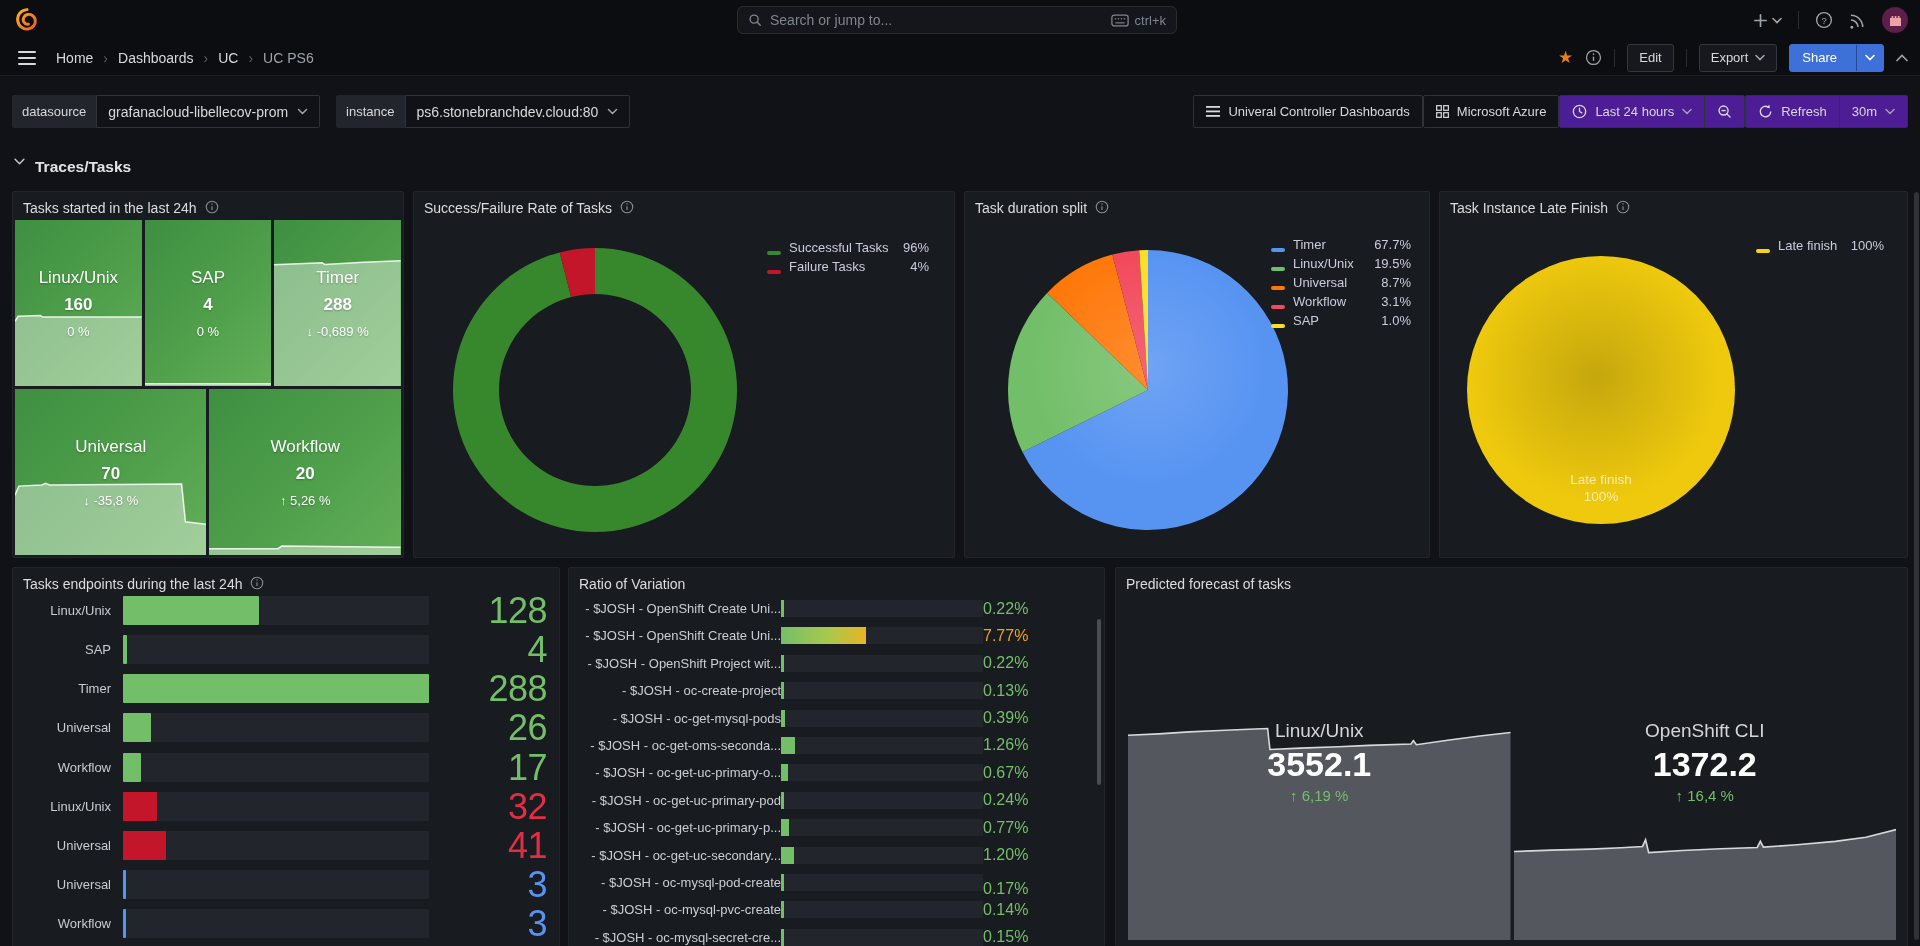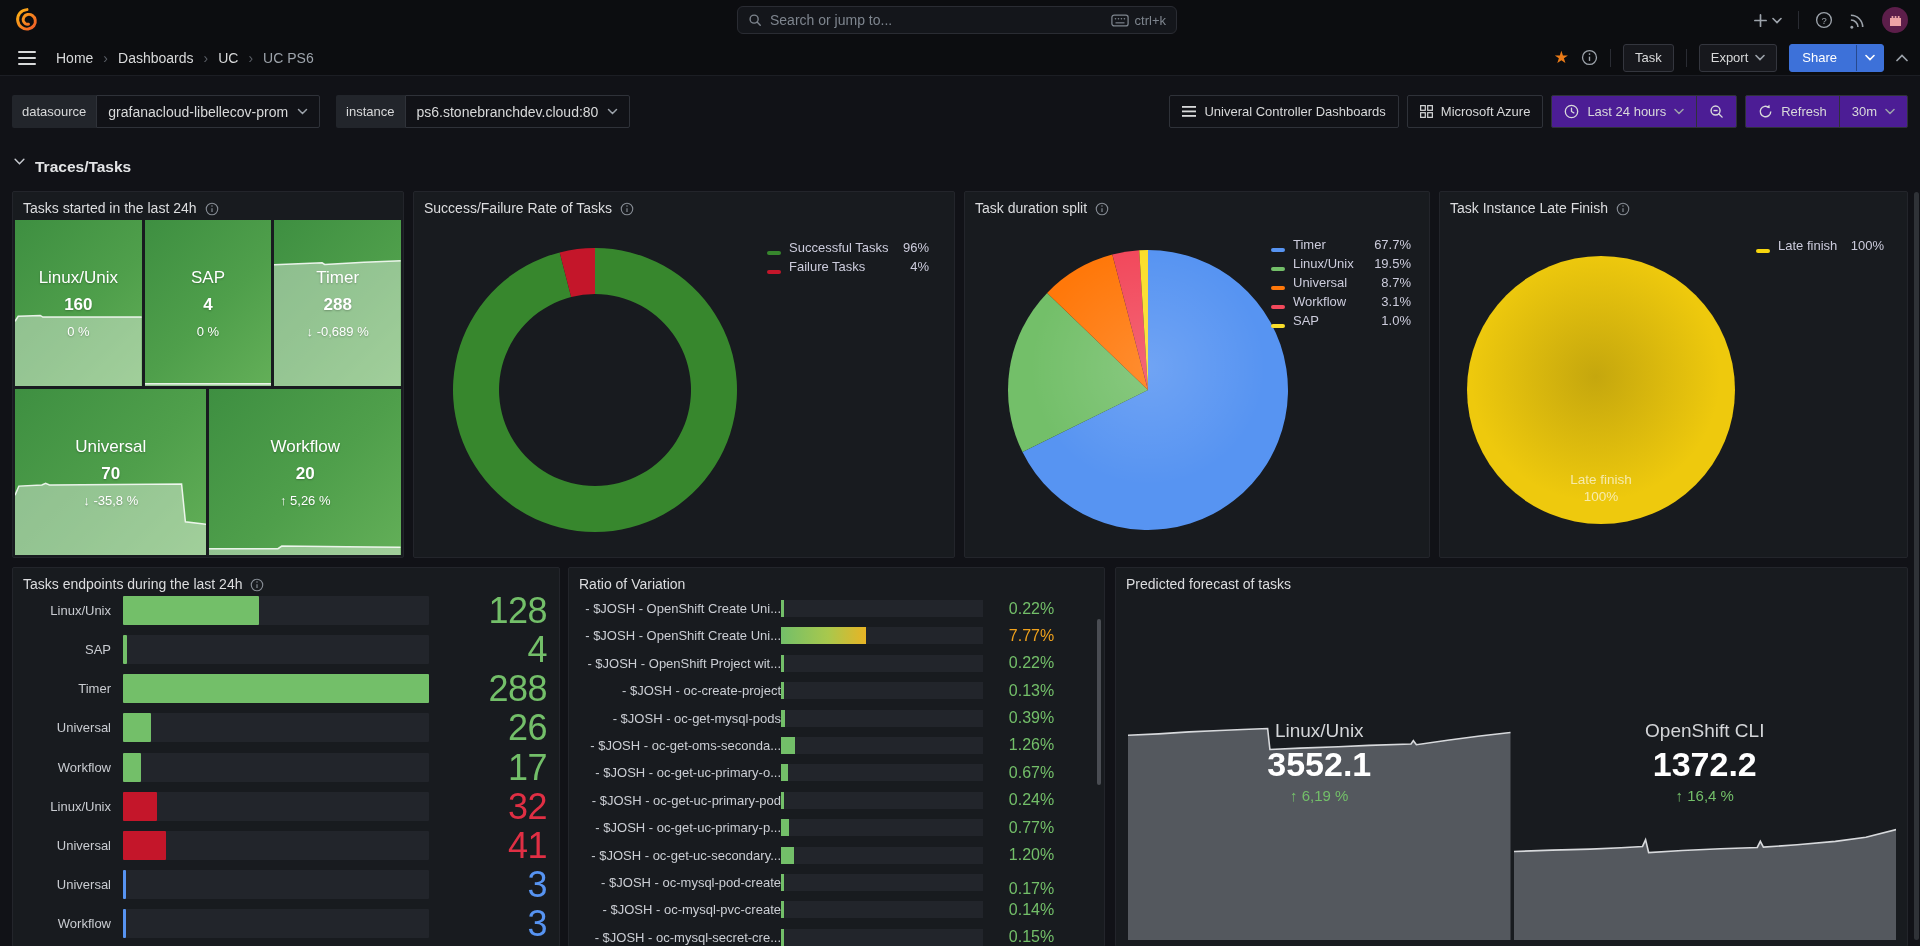--- a/index.html
+++ b/index.html
@@ -33,39 +33,39 @@
   .btn-primary{background:#3D71D9;border:1px solid #3D71D9;color:#FFFFFF;font-weight:500;padding:0}
   .share-main{padding:0 12px;display:flex;align-items:center;height:100%}
   .share-caret{display:flex;align-items:center;height:100%;padding:0 8px;border-left:1px solid rgba(0,0,0,0.35)}
   
   .toolbar-row{position:absolute;left:12px;right:12px;top:95px;height:33px;display:flex;align-items:center}
   .vars{display:flex;align-items:center;gap:16px}
   .var{display:flex;height:33px;border-radius:2px;font-size:13px}
   .var-label{background:#22252B;display:flex;align-items:center;padding:0 10px;font-weight:500;color:#D8D9DA;border-radius:2px 0 0 2px}
   .var-value{display:flex;align-items:center;gap:9px;padding:0 11px;background:#111217;border:1px solid #2F3239;
              color:#D8D9DA;border-radius:0 2px 2px 0;cursor:pointer;font-size:14px}
-  .tools{margin-left:auto;display:flex;align-items:center;gap:8px}
+  .tools{margin-left:auto;display:flex;align-items:center;}
   .tb-btn{height:33px;display:flex;align-items:center;gap:8px;padding:0 12px;background:#111217;border:1px solid #2F3239;
           border-radius:2px;font-size:13px;font-weight:500;color:#D8D9DA;cursor:pointer;box-sizing:border-box;white-space:nowrap}
   .tb-group{height:33px;display:flex;align-items:stretch;background:#4c1d95;border:1px solid #2F3239;border-radius:2px;box-sizing:border-box}
   .tb-seg{display:flex;align-items:center;gap:8px;padding:0 12px;font-size:13px;font-weight:500;cursor:pointer}
   .tb-gdiv{width:1px;background:#2F3239}
   
   .section-header{position:absolute;left:14px;top:158px;display:flex;align-items:flex-start;gap:10px;cursor:pointer}
   .section-title{font-size:15.5px;font-weight:600;color:#E3E4E6}
   
   .panel{position:absolute;background:#181B1F;border:1px solid #23252B;border-radius:2px;box-sizing:border-box;overflow:hidden}
   #p1{left:12px;top:191px;width:392px;height:367px}
   #p2{left:413px;top:191px;width:542px;height:367px}
   #p3{left:964px;top:191px;width:466px;height:367px}
   #p4{left:1439px;top:191px;width:469px;height:367px}
   #p5{left:12px;top:567px;width:548px;height:380px}
   #p6{left:568px;top:567px;width:537px;height:380px}
   #p7{left:1115px;top:567px;width:793px;height:380px}
-  .panel-title{display:flex;align-items:flex-end;gap:8px;padding:8px 10px 5px;font-size:14px;font-weight:500;color:#DCDDDF;cursor:pointer}
+  .panel-title{display:flex;align-items:flex-start;gap:8px;padding:8px 10px 5px;font-size:14px;font-weight:500;color:#DCDDDF;cursor:pointer}
   .chart-svg{position:absolute;left:0;top:0}
   
   .tiles{position:absolute;left:2px;right:2px;top:28px;bottom:2px;display:grid;grid-template-columns:repeat(6,1fr);
          grid-template-rows:166px 1fr;gap:3px}
   .tile{position:relative;overflow:hidden;display:flex;flex-direction:column;align-items:center;justify-content:center;
         background:linear-gradient(135deg,#3E8F41 0%,#4F9F4B 55%,#63AF58 100%);color:#fff;cursor:pointer}
   .t-top{grid-column:span 2}.t-bot{grid-column:span 3}
   .tile-fill{position:absolute;left:0;top:0;width:100%;height:100%}
   .tile-name{position:relative;font-size:17px;font-weight:500;margin-bottom:7px;text-shadow:0 1px 2px rgba(0,0,0,0.25)}
   .tile-value{position:relative;font-size:17px;font-weight:700;margin-bottom:9px;text-shadow:0 1px 2px rgba(0,0,0,0.25)}
@@ -86,21 +86,21 @@
   .bg-label{flex:none;width:86px;text-align:right;padding-right:12px;font-size:13px;color:#C9CCD1;white-space:nowrap}
   .bg-track{flex:1;height:29px;background:#22252B;border-radius:1px;position:relative;margin-right:14px}
   .bg-bar{position:absolute;left:0;top:0;bottom:0;border-radius:1px}
   .bg-value{flex:none;width:104px;text-align:right;font-size:36px;font-weight:500;line-height:29px;letter-spacing:-0.5px}
   
   .rv-rows{position:absolute;left:12px;right:24px;top:32px;bottom:0;overflow:hidden}
   .rv-row{display:flex;align-items:center;height:17px;margin-bottom:10.4px}
   .rv-label{flex:none;width:200px;text-align:right;font-size:13px;color:#CBCED4;white-space:nowrap;overflow:hidden}
   .rv-track{flex:none;width:202px;height:17px;background:#22252B;position:relative}
   .rv-bar{position:absolute;left:0;top:0;bottom:0}
-  .rv-value{flex:1;text-align:center;font-size:16px;font-weight:500}
+  .rv-value{flex:1;text-align:left;font-size:16px;font-weight:500}
   .rv-scroll{position:absolute;right:3px;top:51px;width:4px;height:166px;background:#4A4D53;border-radius:2px;cursor:grab}
   
   .fc-cells{position:absolute;left:12px;right:11px;top:33px;bottom:6px;display:flex;gap:3px}
   .fc-cell{position:relative;flex:1;overflow:hidden;cursor:pointer}
   .fc-cell svg{position:absolute;left:0;top:0;width:100%;height:100%}
   .fc-text{position:absolute;left:0;right:0;top:118px;text-align:center}
   .fc-name{font-size:19px;font-weight:500;color:#D3D5D8;line-height:24px}
   .fc-value{font-size:34px;font-weight:600;color:#FFFFFF;line-height:42px}
   .fc-delta{font-size:15px;font-weight:500;color:#73BF69;line-height:22px}
   
@@ -218,21 +218,21 @@
     <div class="nav-right">
       <span class="star">★</span>
       <span>
           <svg width="17" height="17" viewBox="0 0 20 20">
             <circle cx="10" cy="10" r="8.2" fill="none" stroke="#9DA3AB" stroke-width="1.5"></circle>
             <circle cx="10" cy="6" r="1" fill="#9DA3AB"></circle>
             <line x1="10" y1="9" x2="10" y2="14" stroke="#9DA3AB" stroke-width="1.6"></line>
           </svg>
         </span>
       <div class="vdiv"></div>
-      <button class="btn">Task</button>
+      <button class="btn">Edit</button>
       <div class="vdiv"></div>
       <button class="btn">
         <span>Export</span>
         <span>
             <svg width="10" height="7" viewBox="0 0 10 7">
               <path d="M1 1.5 L5 5.5 L9 1.5" fill="none" stroke="#9DA3AB" stroke-width="1.6" stroke-linecap="round"></path>
             </svg>
           </span>
       </button>
       <div class="btn btn-primary">

